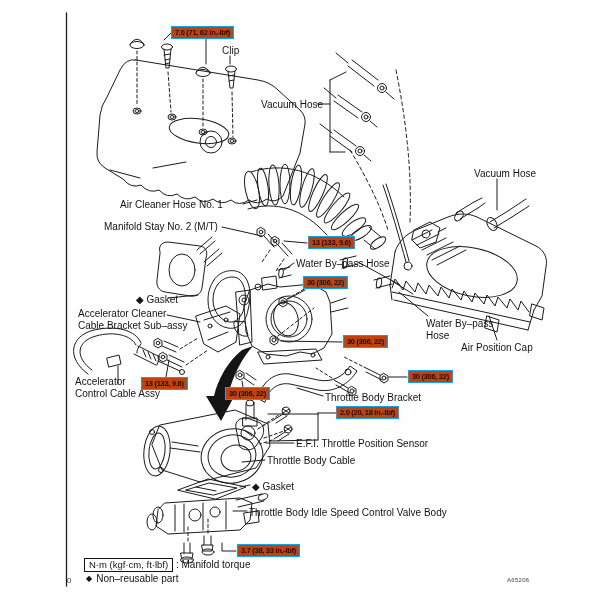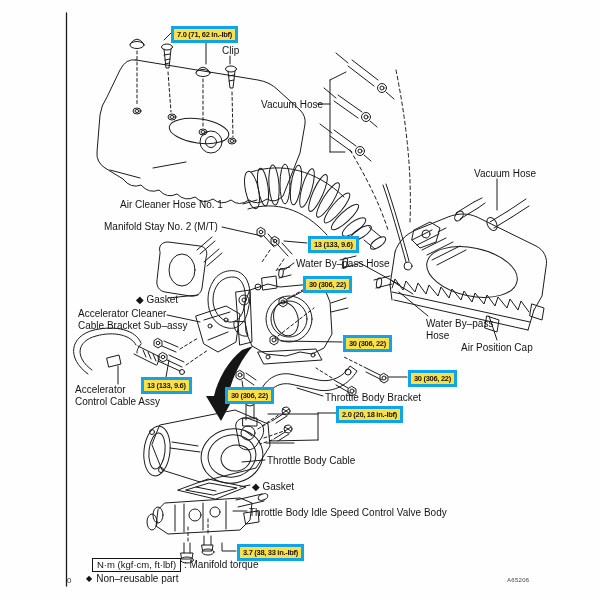--- a/index.html
+++ b/index.html
@@ -1,22 +1,22 @@
 <!DOCTYPE html>
 <html><head>
 <meta charset="utf-8">
 <style>
   html,body{margin:0;padding:0;background:#fff;}
   .stage{position:relative;width:600px;height:600px;background:#fefefe;overflow:hidden;
          font-family:"Liberation Sans",sans-serif;color:#141414;}
   .stage svg{position:absolute;left:0;top:0;}
   .lbl{position:absolute;font-size:10px;line-height:11.5px;white-space:pre-line;color:#141414;}
   .tq{position:absolute;font-size:7.5px;font-weight:700;letter-spacing:-0.3px;line-height:9px;
-      border:3px solid #0ea5e9;background:#fde047;padding:1px 3px;white-space:nowrap;color:#141414;}
-  .tqbox{display:inline-block;border:1px solid #141414;padding:0 4px;font-size:9.5px;line-height:12px;margin-left:8px;}
+      border:1px solid #0ea5e9;background:#c2410c;padding:1px 3px;white-space:nowrap;color:#141414;}
+  .tqbox{display:inline-block;border:1px solid #141414;padding:0 4px;font-size:9.5px;line-height:12px;}
   .legendrow{position:absolute;font-size:10px;color:#141414;white-space:nowrap;}
   .diamond{font-size:8px;vertical-align:1px;margin-right:4px;}
   .tiny{position:absolute;font-size:6px;color:#444;letter-spacing:0.3px;}
   .marker{position:absolute;font-size:8px;color:#333;}
 </style>
 </head>
 <body>
 
 <div class="stage">
 
@@ -335,23 +335,24 @@
 <div class="lbl" style="left:120px;top:199px">Air Cleaner Hose No. 1</div>
 <div class="lbl" style="left:104px;top:221px">Manifold Stay No. 2 (M/T)</div>
 <div class="lbl" style="left:474px;top:168px">Vacuum Hose</div>
 <div class="lbl" style="left:296px;top:258px">Water By–pass Hose</div>
 <div class="lbl" style="left:426px;top:318px">Water By–pass
 Hose</div>
 <div class="lbl" style="left:461px;top:342px">Air Position Cap</div>
 <div class="lbl" style="left:136px;top:294px">◆ Gasket</div>
 <div class="lbl" style="left:78px;top:308px">Accelerator Cleaner
 Cable Bracket Sub–assy</div>
-<div class="lbl" style="left:75px;top:384px">Accelerator
+<div class="lbl" style="left:75px;top:376px">Accelerator
 Control Cable Assy</div>
 <div class="lbl" style="left:325px;top:392px">Throttle Body Bracket</div>
+<div class="lbl" style="left:296px;top:438px">E.F.I. Throttle Position Sensor</div>
 <div class="lbl" style="left:267px;top:455px">Throttle Body Cable</div>
 <div class="lbl" style="left:252px;top:481px">◆ Gasket</div>
 <div class="lbl" style="left:249px;top:507px">Throttle Body Idle Speed Control Valve Body</div>
 
 <div class="tq" style="left:171px;top:26px">7.0 (71, 62 in.-lbf)</div>
 <div class="tq" style="left:308px;top:236px">13 (133, 9.6)</div>
 <div class="tq" style="left:303px;top:276px">30 (306, 22)</div>
 <div class="tq" style="left:343px;top:335px">30 (306, 22)</div>
 <div class="tq" style="left:141px;top:377px">13 (133, 9.6)</div>
 <div class="tq" style="left:225px;top:387px">30 (306, 22)</div>

